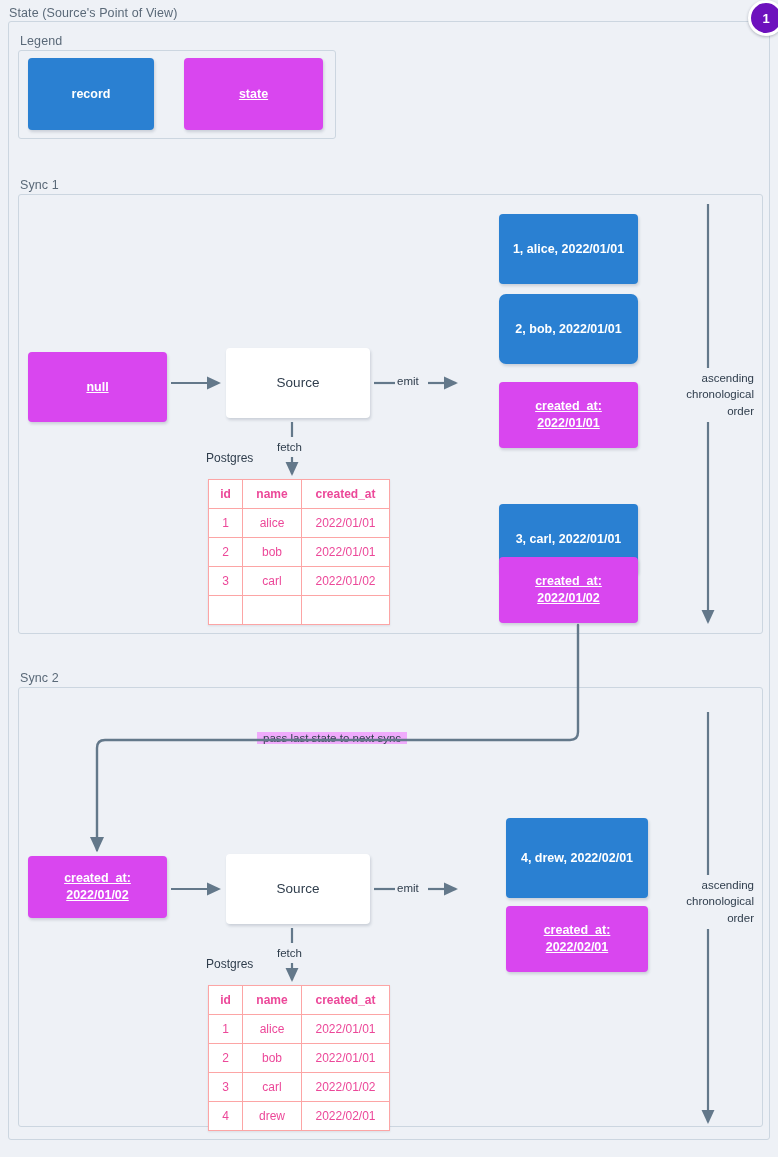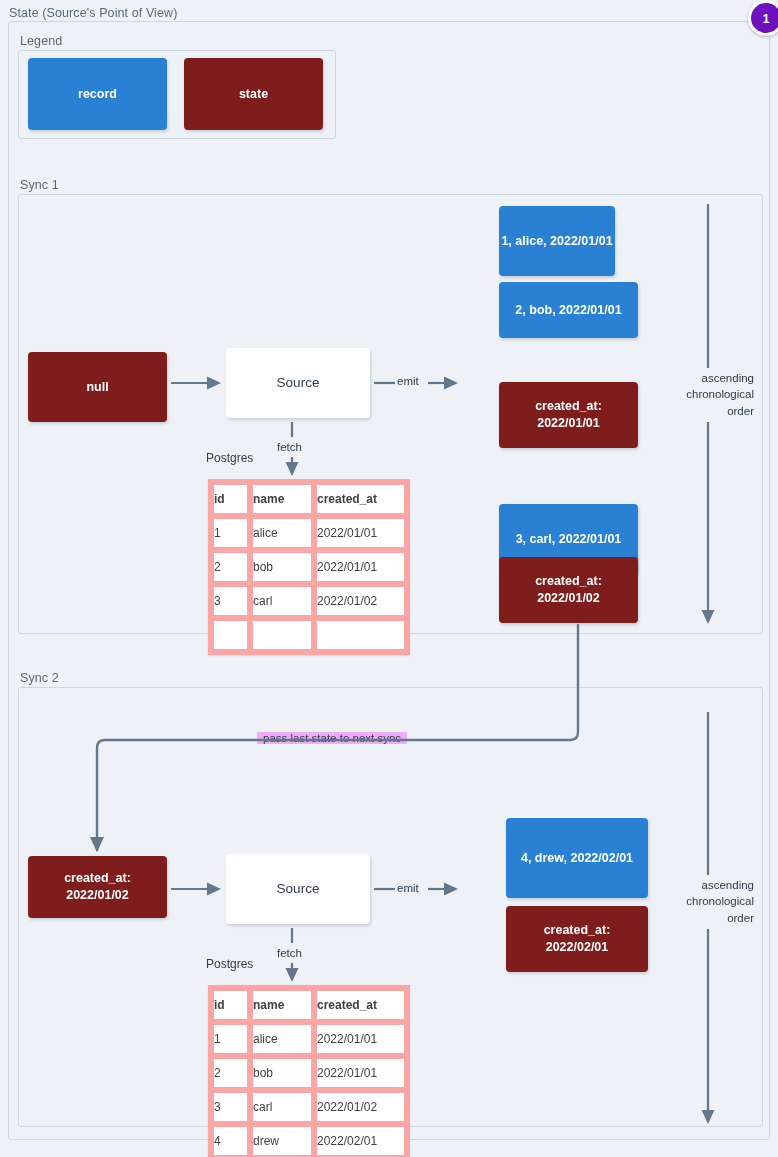--- a/index.html
+++ b/index.html
@@ -59,41 +59,42 @@
     line-height: 1.35;
     box-shadow: 1px 2px 3px rgba(40,55,75,.18);
   }
   .node.record {
     background: #2a80d2;
     color: #ffffff;
     font-size: 12.5px;
     font-weight: bold;
   }
   .node.state {
-    background: #7f1d1d;
+    background: #d946ef;
     color: #ffffff;
     font-size: 12.5px;
     font-weight: bold;
+    text-decoration: underline;
   }
   .node.plain {
     background: #ffffff;
     color: #2f3d4c;
     font-size: 13.5px;
     font-weight: normal;
   }
 
   
-  #legend-record { left: 28px; top: 58px;  width: 139px; height: 72px; }
+  #legend-record { left: 28px; top: 58px;  width: 126px; height: 72px; }
   #legend-state  { left: 184px; top: 58px; width: 139px; height: 72px; }
 
   
   #s1-state-in  { left: 28px;  top: 352px; width: 139px; height: 70px; }
   #s1-source    { left: 226px; top: 348px; width: 144px; height: 70px; }
-  #s1-rec-1     { left: 499px; top: 206px; width: 116px; height: 70px; }
-  #s1-rec-2     { left: 499px; top: 282px; width: 139px; height: 56px; }
+  #s1-rec-1     { left: 499px; top: 214px; width: 139px; height: 70px; }
+  #s1-rec-2     { left: 499px; top: 294px; width: 139px; height: 70px; border-radius: 7px; }
   #s1-state-1   { left: 499px; top: 382px; width: 139px; height: 66px; }
   #s1-rec-3     { left: 499px; top: 468px; width: 139px; height: 70px; margin-top: 36px; }
   #s1-state-2   { left: 499px; top: 557px; width: 139px; height: 66px; }
 
   
   #s2-state-in  { left: 28px;  top: 856px; width: 139px; height: 62px; }
   #s2-source    { left: 226px; top: 854px; width: 144px; height: 70px; }
   #s2-rec-4     { left: 506px; top: 818px; width: 142px; height: 80px; }
   #s2-state-1   { left: 506px; top: 906px; width: 142px; height: 66px; }
 
@@ -130,25 +131,25 @@
 
   
   .pg-table {
     position: absolute;
     border-collapse: collapse;
     background: #ffffff;
     font-size: 12px;
     box-shadow: 0 1px 2px rgba(40,55,75,.10);
   }
   .pg-table th, .pg-table td {
-    border: 6px solid #fca5a5;
+    border: 1px solid #fca5a5;
     padding: 0;
     height: 28px;
-    text-align: left;
-    color: #404040;
+    text-align: center;
+    color: #ec4899;
     font-weight: normal;
     white-space: nowrap;
   }
   .pg-table th { font-weight: bold; }
   .pg-table .col-id { width: 33px; }
   .pg-table .col-name { width: 58px; }
   .pg-table .col-created { width: 87px; }
   #s1-table { left: 208px; top: 479px; }
   #s2-table { left: 208px; top: 985px; }
 

